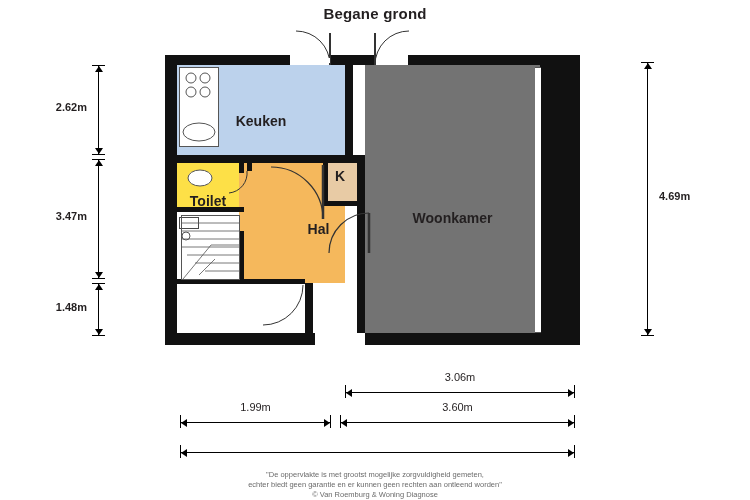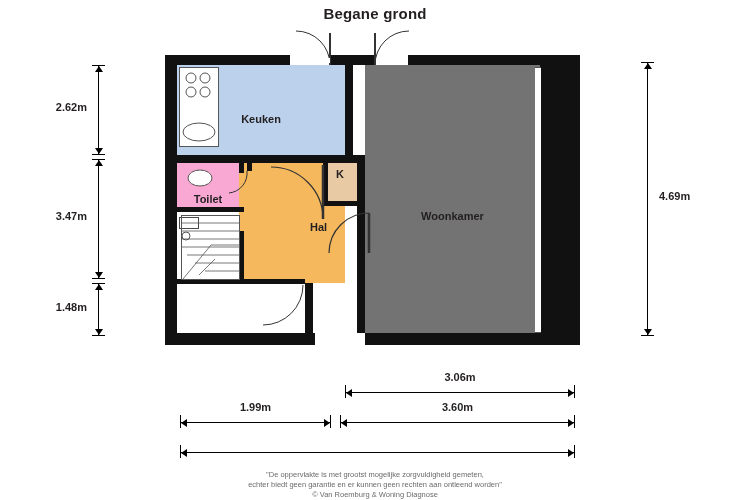--- a/index.html
+++ b/index.html
@@ -40,21 +40,21 @@
 
   
   .wall { position: absolute; background: #111111; }
 
   
   .room { position: absolute; }
   .room .label {
     position: absolute;
     left: 0; right: 0;
     text-align: center;
-    font-size: 11px;
+    font-size: 14px;
     font-weight: bold;
     color: #231f20;
   }
 
   
   .dimv { position: absolute; width: 14px; }
   .dimv .line {
     position: absolute; left: 6px; top: 0; bottom: 0; width: 1px; background: #000;
   }
   .dimv .cap {
@@ -89,21 +89,21 @@
   .dimh .cap.r { right: 0; }
   .dimh .arrow {
     position: absolute; top: 3.5px; width: 0; height: 0;
     border-top: 4px solid transparent;
     border-bottom: 4px solid transparent;
   }
   .dimh .arrow.lt { left: 1px; border-right: 6px solid #000; }
   .dimh .arrow.rt { right: 1px; border-left: 6px solid #000; }
   .dimh .txt {
     position: absolute; left: 0; right: 0; top: -14px;
-    text-align: center; font-size: 11px; font-weight: bold;
+    text-align: center; font-size: 11px; font-weight: normal;
   }
 
   
   #footer {
     left: 0; top: 470px; width: 750px;
     text-align: center;
     font-size: 7.5px;
     color: #6b6b6b;
     line-height: 10px;
   }
@@ -126,21 +126,21 @@
     </div>
 
     <div class="room" style="left:200px; top:10px; width:175px; height:268px; background:#737373;">
       <div class="label" style="top:145px;">Woonkamer</div>
     </div>
 
     <div class="room" style="left:87px; top:108px; width:93px; height:120px; background:#f5b85c;">
       <div class="label" style="left:40px; right:0; top:58px;">Hal</div>
     </div>
 
-    <div class="room" style="left:12px; top:108px; width:62px; height:48px; background:#f9a8d4;">
+    <div class="room" style="left:12px; top:108px; width:62px; height:48px; background:#fde047;">
       <div class="label" style="top:30px;">Toilet</div>
     </div>
 
     <div class="room" style="left:162px; top:108px; width:38px; height:38px; background:#e8cba5;">
       <div class="label" style="top:5px; left:-12px; text-align:center;">K</div>
     </div>
 
 
     <div class="room" style="left:12px; top:158px; width:75px; height:70px; background:#ffffff;"></div>
 

